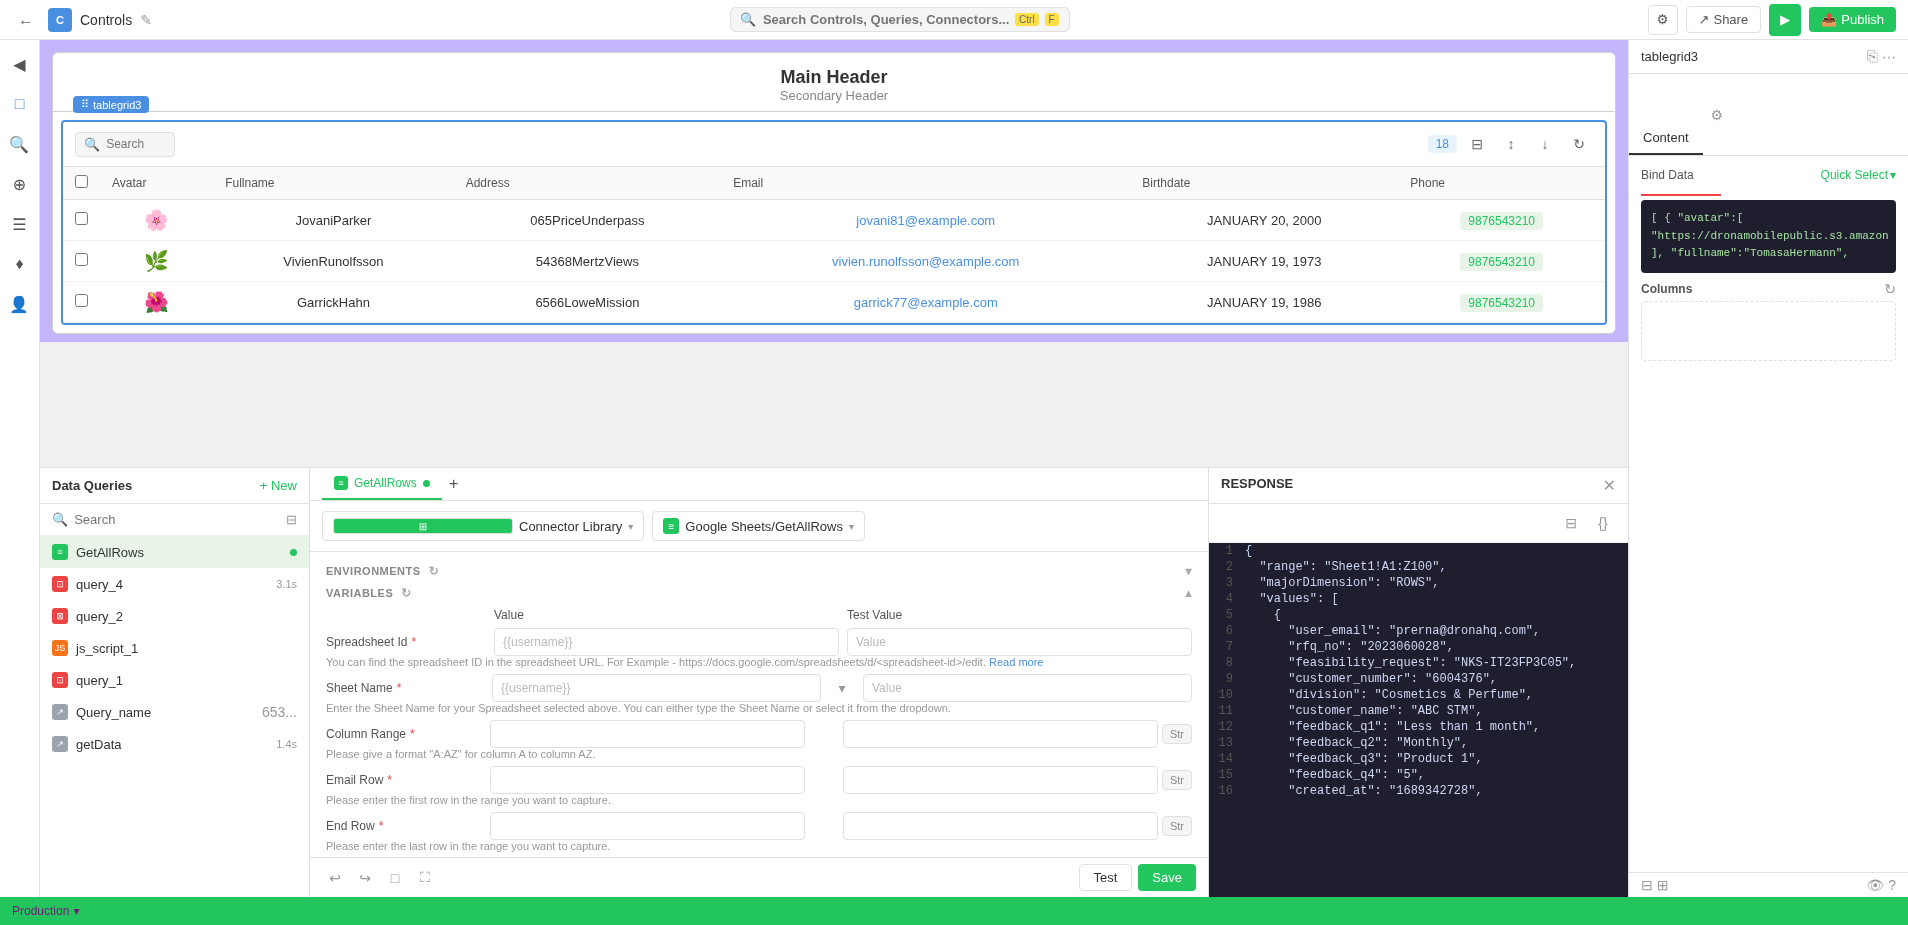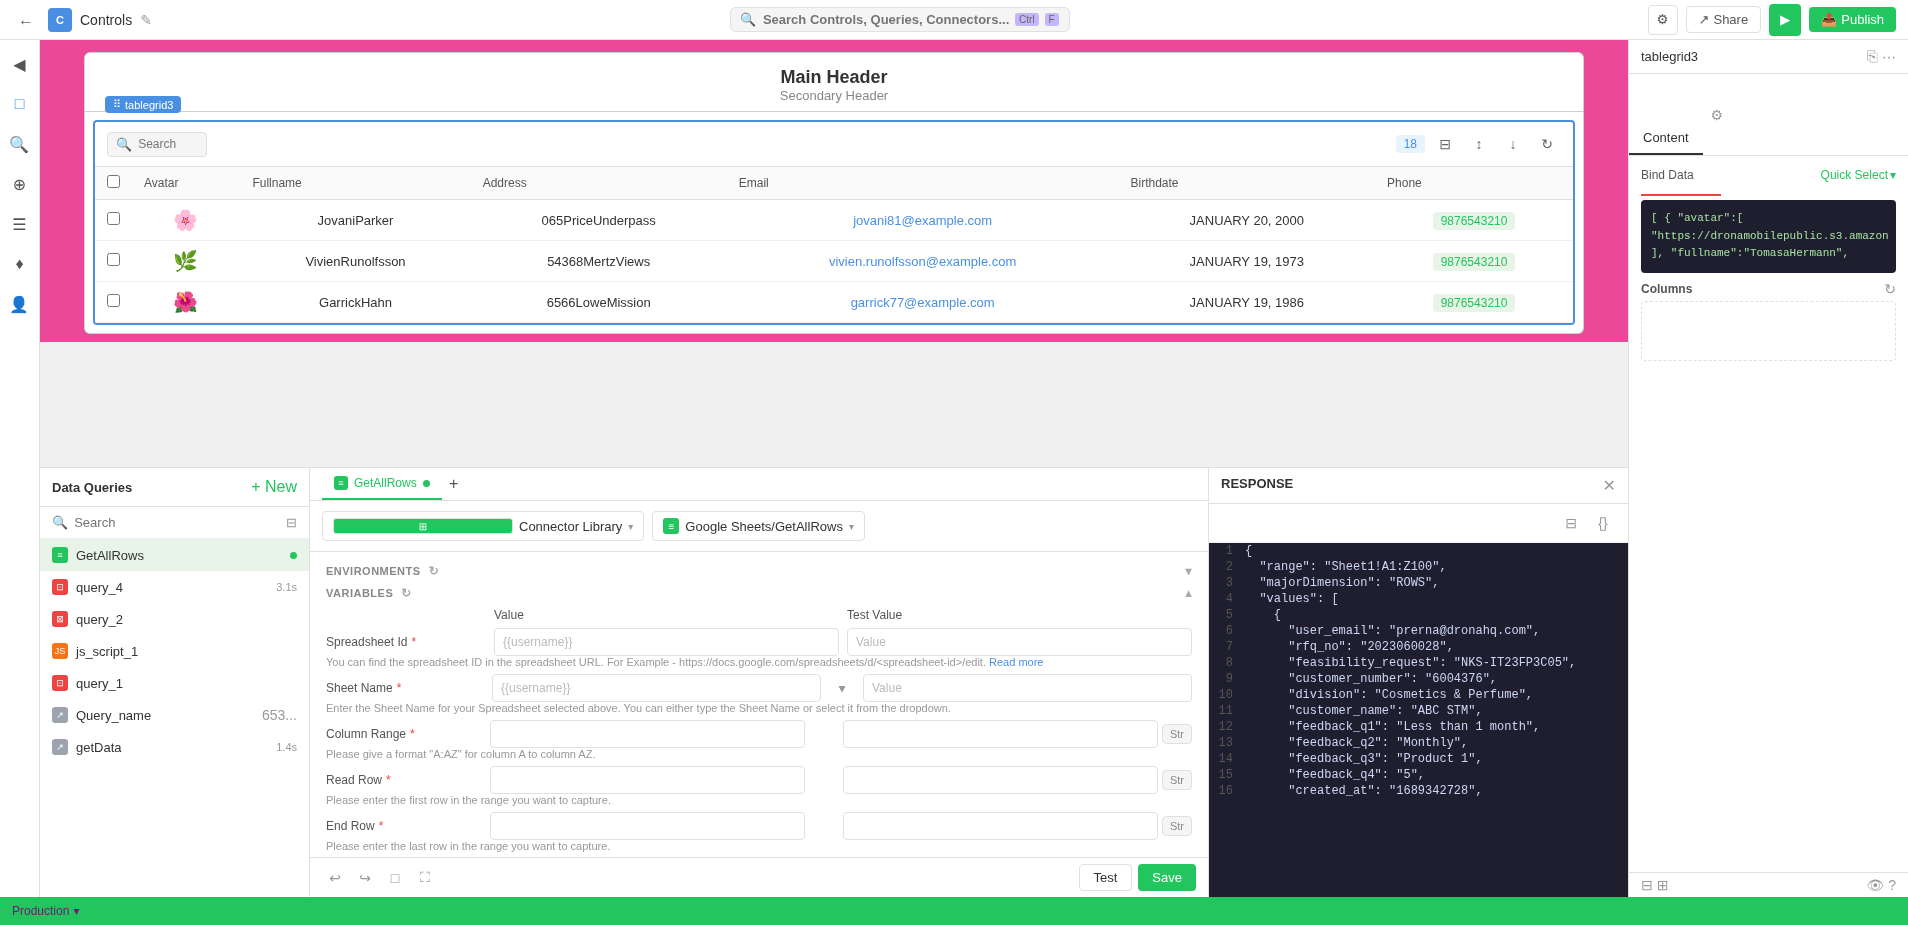--- a/index.html
+++ b/index.html
@@ -16,21 +16,21 @@
 
     
     .top-bar-left { display: flex; align-items: center; gap: 8px; }
     .back-btn { width: 28px; height: 28px; border: none; background: none; cursor: pointer; color: #666; font-size: 16px; display: flex; align-items: center; justify-content: center; }
     .app-icon { width: 24px; height: 24px; background: #4a90e2; border-radius: 4px; display: flex; align-items: center; justify-content: center; color: #fff; font-size: 11px; font-weight: bold; }
     .app-title { font-size: 14px; font-weight: 500; color: #333; }
     .edit-icon { color: #999; font-size: 14px; cursor: pointer; }
     .top-bar-center { flex: 1; display: flex; justify-content: center; }
     .search-bar { display: flex; align-items: center; background: #f5f5f5; border: 1px solid #e0e0e0; border-radius: 6px; padding: 4px 10px; gap: 6px; width: 340px; }
     .search-bar input { border: none; background: none; outline: none; font-size: 13px; color: #a21caf; flex: 1; font-weight: bold; }
-    .kbd { font-size: 10px; background: #c4b5fd; border-radius: 3px; padding: 1px 4px; color: #666; }
+    .kbd { font-size: 10px; background: #fde047; border-radius: 3px; padding: 1px 4px; color: #666; }
     .top-bar-right { display: flex; align-items: center; gap: 8px; }
     .btn-gear { width: 30px; height: 30px; background: none; border: 1px solid #e0e0e0; border-radius: 4px; cursor: pointer; display: flex; align-items: center; justify-content: center; color: #555; }
     .btn-share { display: flex; align-items: center; gap: 4px; padding: 5px 12px; background: none; border: 1px solid #e0e0e0; border-radius: 4px; cursor: pointer; font-size: 13px; color: #555; }
     .btn-play { width: 32px; height: 32px; background: #22c55e; border: none; border-radius: 4px; cursor: pointer; display: flex; align-items: center; justify-content: center; color: #fff; }
     .btn-publish { display: flex; align-items: center; gap: 4px; padding: 5px 12px; background: #22c55e; border: none; border-radius: 4px; cursor: pointer; font-size: 13px; color: #fff; font-weight: 500; }
 
     
     .sidebar-icon { width: 32px; height: 32px; display: flex; align-items: center; justify-content: center; border-radius: 6px; cursor: pointer; color: #555; font-size: 16px; }
     .sidebar-icon.active { color: #4a90e2; }
     .canvas-title { font-size: 18px; font-weight: 600; color: #333; }
@@ -44,21 +44,21 @@
     table { width: 100%; border-collapse: collapse; }
     th { text-align: left; padding: 8px 12px; font-size: 12px; font-weight: 500; color: #555; border-bottom: 1px solid #e0e0e0; background: #fafafa; }
     td { padding: 8px 12px; border-bottom: 1px solid #f0f0f0; font-size: 13px; }
     .checkbox-cell { width: 30px; }
     .email-link { color: #4a90e2; text-decoration: none; }
     .phone-badge { background: #e8f4e8; color: #22c55e; padding: 2px 8px; border-radius: 4px; font-size: 12px; }
 
     
     .dq-panel { width: 270px; background: #fff; border-right: 1px solid #e0e0e0; display: flex; flex-direction: column; flex-shrink: 0; }
     .dq-header { display: flex; align-items: center; justify-content: space-between; padding: 10px 12px; border-bottom: 1px solid #e0e0e0; font-weight: 600; font-size: 13px; }
-    .dq-add-btn { display: flex; align-items: center; gap: 4px; color: #22c55e; font-size: 16px; cursor: pointer; border: none; background: none; }
+    .dq-add-btn { display: flex; align-items: center; gap: 4px; color: #22c55e; font-size: 13px; cursor: pointer; border: none; background: none; }
     .dq-search { display: flex; align-items: center; gap: 6px; padding: 8px 12px; border-bottom: 1px solid #f0f0f0; }
     .dq-search input { border: none; outline: none; flex: 1; font-size: 13px; }
     .dq-list { overflow-y: auto; flex: 1; }
     .dq-item { display: flex; align-items: center; gap: 8px; padding: 8px 12px; cursor: pointer; }
     .dq-item.active { background: #e8f4e8; }
     .dq-item-icon { width: 16px; height: 16px; border-radius: 3px; display: flex; align-items: center; justify-content: center; font-size: 10px; }
 
     
     .query-config { flex: 1; display: flex; flex-direction: column; overflow: hidden; }
     .query-tabs { display: flex; align-items: center; padding: 0 12px; border-bottom: 1px solid #e0e0e0; gap: 0; }
@@ -173,21 +173,21 @@
       <div class="sidebar-icon">🔍</div>
       <div class="sidebar-icon">⊕</div>
       <div class="sidebar-icon">☰</div>
       <div class="sidebar-icon">♦</div>
       <div class="sidebar-icon">👤</div>
     </div>
 
     <div class="canvas-area">
       <div class="canvas-scroll">
 
-        <div style="text-align:center; padding:12px 44px 0; background:#ec4899;">
+        <div style="text-align:center; padding:12px 12px 0; background:#c4b5fd;">
           <div style="background:#fff; border:1px solid #d0d0d0; border-radius:6px 6px 0 0; padding:14px 0 8px; position:relative;">
             <div style="position:absolute; top:-1px; left: 50%; transform:translateX(-50%); display:flex; gap:8px; align-items:center;">
               
             </div>
             <div class="canvas-title">Main Header</div>
             <div class="canvas-subtitle">Secondary Header</div>
           </div>
 
           <div style="background:#fff; border:1px solid #d0d0d0; border-top:none; border-radius:0 0 6px 6px; padding:8px; position:relative; margin-bottom:8px;">
 
@@ -391,21 +391,21 @@
                 <span></span>
                 <input class="form-input" type="text" style="">
                 <span class="form-input-str">Str</span>
               </div>
               <div class="form-hint">Please give a format "A:AZ" for column A to column AZ.</div>
             </div>
 
             <div style="margin-bottom:6px;">
               <div style="display:grid;grid-template-columns:160px 1fr 30px 1fr 30px;gap:4px;align-items:center;">
                 <div class="form-label">
-                  <span>Read Row</span>
+                  <span>Email Row</span>
                   <span class="required-star">*</span>
                 </div>
                 <input class="form-input" type="text" style="">
                 <span></span>
                 <input class="form-input" type="text" style="">
                 <span class="form-input-str">Str</span>
               </div>
               <div class="form-hint">Please enter the first row in the range you want to capture.</div>
             </div>
 

